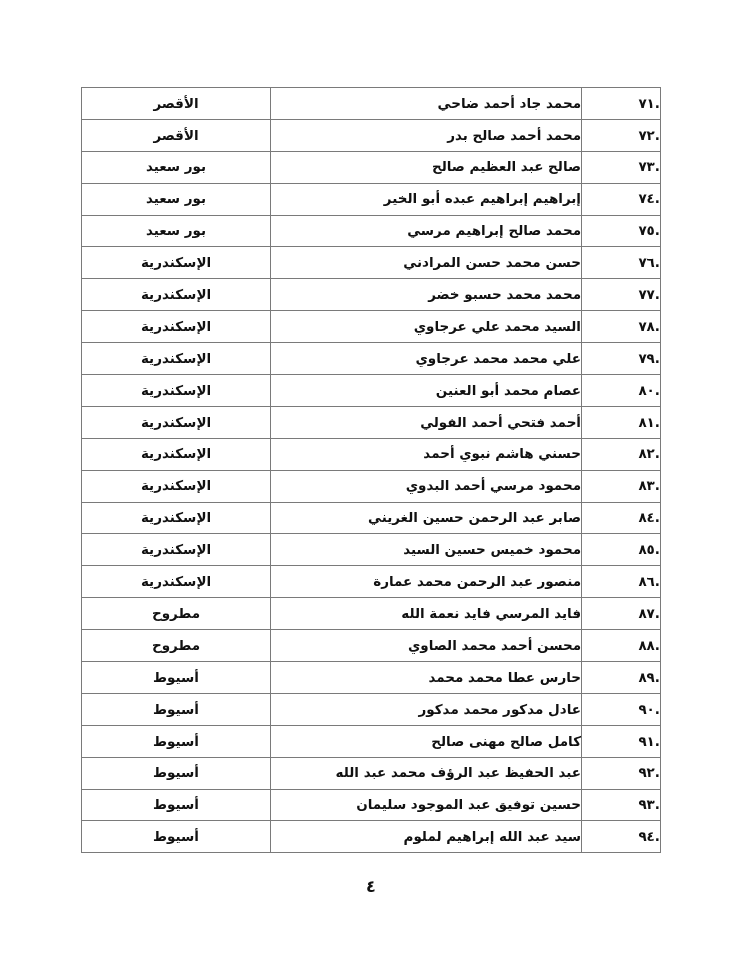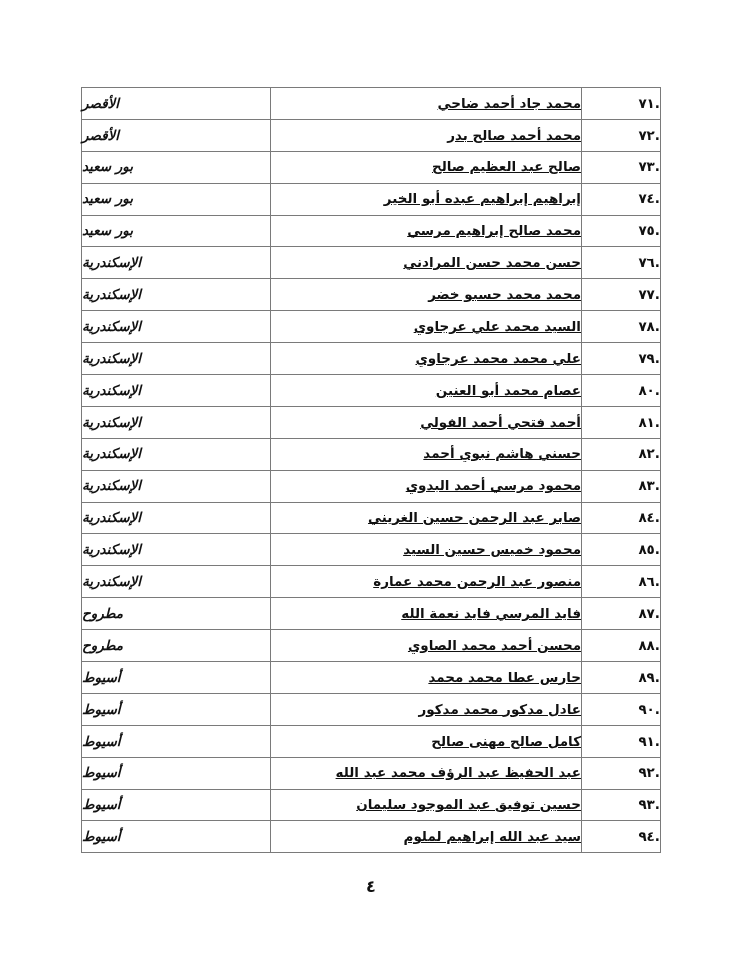--- a/index.html
+++ b/index.html
@@ -8,22 +8,22 @@
   .page { position: absolute; left: 0; top: 0; width: 742px; height: 960px; background: #fff; }
   table.roster {
     position: absolute; left: 81px; top: 87px; width: 580px;
     border-collapse: collapse; direction: rtl; table-layout: fixed;
   }
   table.roster td {
     border: 1px solid #7a7a7a; height: 30.9px; padding: 0; vertical-align: middle;
     font-size: 13.5px; font-weight: bold; line-height: 1;
   }
   td.num { width: 78px; text-align: right; font-weight: normal; font-size: 13px; vertical-align: top; padding-top: 6px; height: 24.9px; }
-  td.name { width: 310px; padding-right: 10px; text-decoration: underline; }
-  td.city { text-align: left; padding-right: 8px; font-style: italic; }
+  td.name { width: 310px; padding-right: 10px; }
+  td.city { text-align: center; padding-right: 8px; }
   .page-number { position: absolute; left: 362px; top: 877px; width: 18px; text-align: center;
                  font-size: 16px; font-weight: bold; }
 </style>
 </head>
 <body>
 
 <div class="page">
   <table class="roster">
     <tbody id="roster-body">
         <tr>

